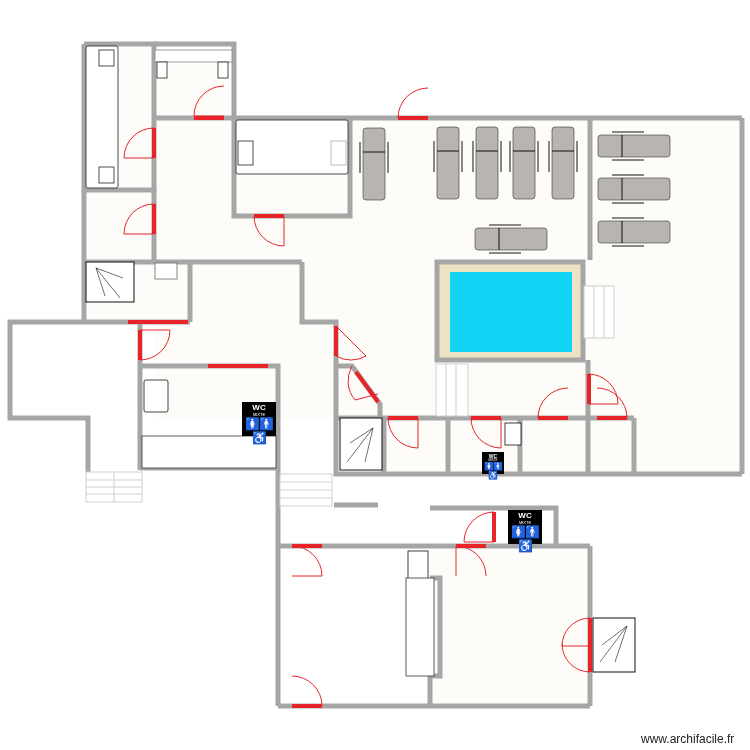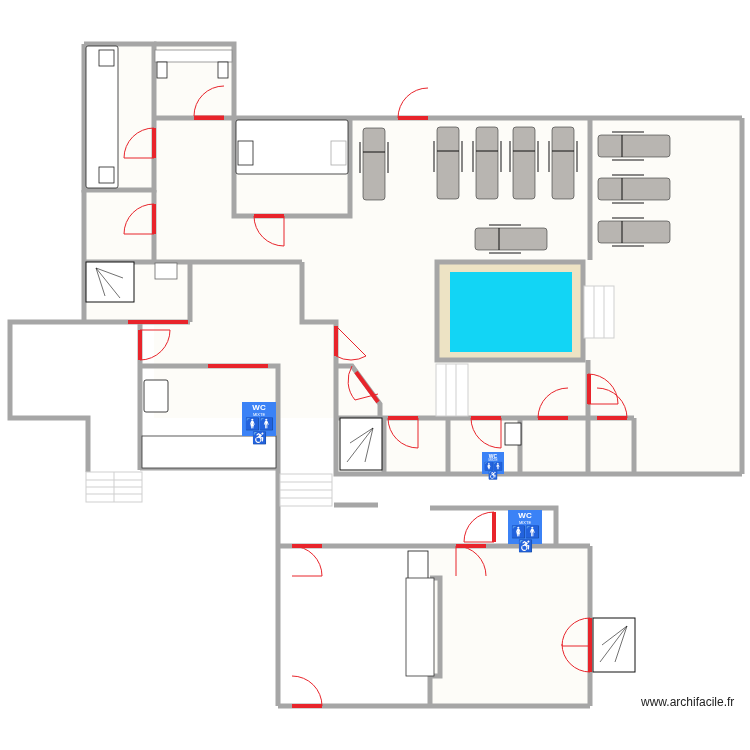--- a/index.html
+++ b/index.html
@@ -1,19 +1,19 @@
 <!DOCTYPE html>
 <html><head>
 <meta charset="utf-8">
 <style>
   html, body { margin:0; padding:0; background:#ffffff; }
   body { width:750px; height:750px; position:relative; overflow:hidden; font-family:"Liberation Sans", sans-serif; }
   #plan { position:absolute; left:0; top:0; width:750px; height:750px; }
-  .watermark { position:absolute; left:641px; top:695px; font-size:12px; color:#222; font-family:"Liberation Sans", sans-serif; }
-  .wc-sign { position:absolute; background:#3b82f6; color:#fff; font-family:"Liberation Sans", sans-serif; text-align:center; }
+  .watermark { position:absolute; left:641px; top:732px; font-size:12px; color:#222; font-family:"Liberation Sans", sans-serif; }
+  .wc-sign { position:absolute; background:#000000; color:#fff; font-family:"Liberation Sans", sans-serif; text-align:center; }
   .wc-sign .t { font-size:8px; font-weight:bold; line-height:8px; margin-top:2px; }
   .wc-sign .s { font-size:4px; line-height:5px; }
   .wc-sign .p { font-size:12px; line-height:14px; letter-spacing:-1px; }
 </style>
 </head>
 <body>
 
 <svg id="plan" viewBox="0 0 750 750" xmlns="http://www.w3.org/2000/svg">
   <defs>
     <g id="lounger-v">

